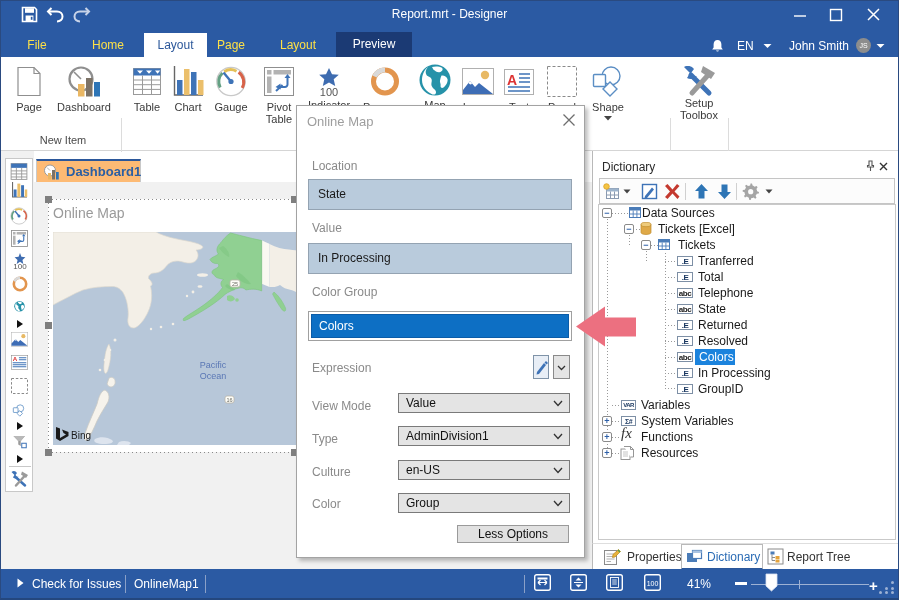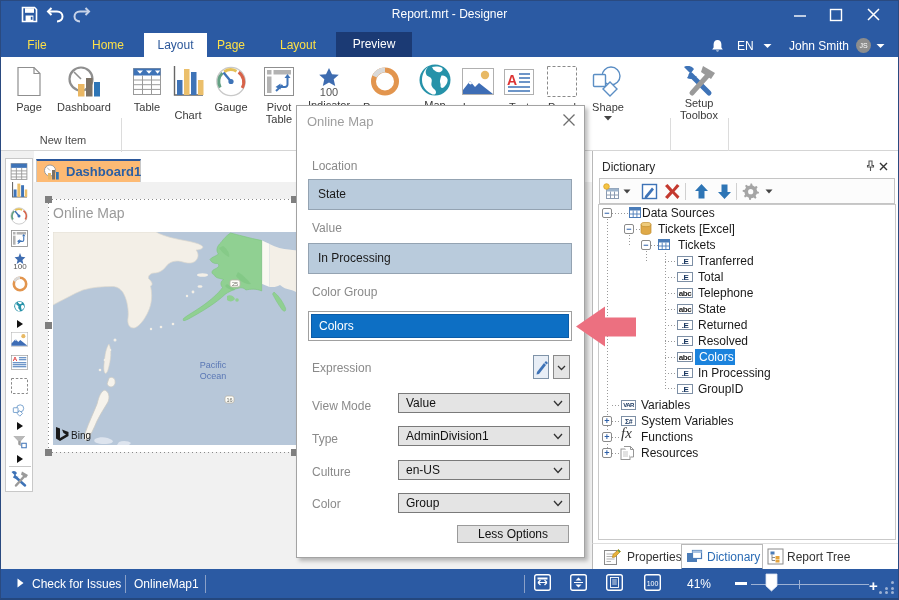--- a/index.html
+++ b/index.html
@@ -131,21 +131,21 @@
   </div>
 
   <div class="ritem" style="left:163px;top:9px;width:50px">
     <svg width="50" height="31" viewBox="0 0 50 31">
       <path d="M11.5 0 V29 H40" fill="none" stroke="#666" stroke-width="1.4"></path>
       <rect x="14" y="14" width="5.5" height="15" fill="#3e73b7"></rect>
       <rect x="21" y="3" width="5.5" height="26" fill="#ebbf6b"></rect>
       <rect x="28" y="6" width="5.5" height="23" fill="#3e73b7"></rect>
       <rect x="35" y="14" width="5.5" height="15" fill="#ebbf6b"></rect>
     </svg>
-    <div style="margin-top:12px">Chart</div>
+    <div style="margin-top:4px">Chart</div>
   </div>
 
   <div class="ritem" style="left:206px;top:9px;width:50px">
     <svg width="50" height="31" viewBox="0 0 50 31">
       <circle cx="25" cy="15.5" r="14.2" fill="#fff" stroke="#c9c9c9" stroke-width="1.3"></circle>
       <path d="M14.2 21.5 A12 12 0 0 1 16.5 7" fill="none" stroke="#64a083" stroke-width="3"></path>
       <path d="M18.2 5.7 A12 12 0 0 1 30.5 5.2" fill="none" stroke="#e4c058" stroke-width="3"></path>
       <path d="M32.6 6.3 A12 12 0 0 1 36.2 22" fill="none" stroke="#d86349" stroke-width="3"></path>
       <line x1="25" y1="15.5" x2="17.5" y2="6.5" stroke="#3e73b7" stroke-width="2.4"></line>
       <circle cx="25" cy="15.5" r="2.6" fill="#3e73b7"></circle>

